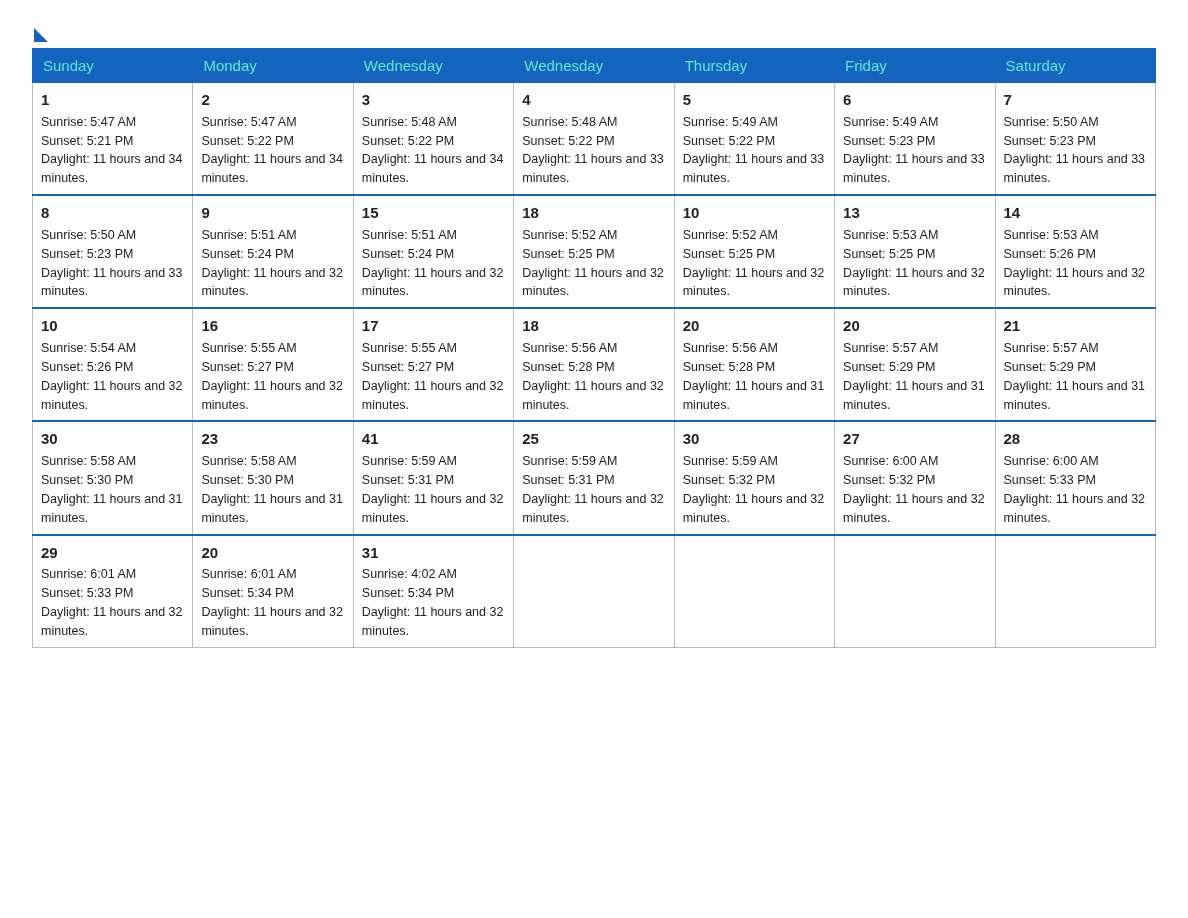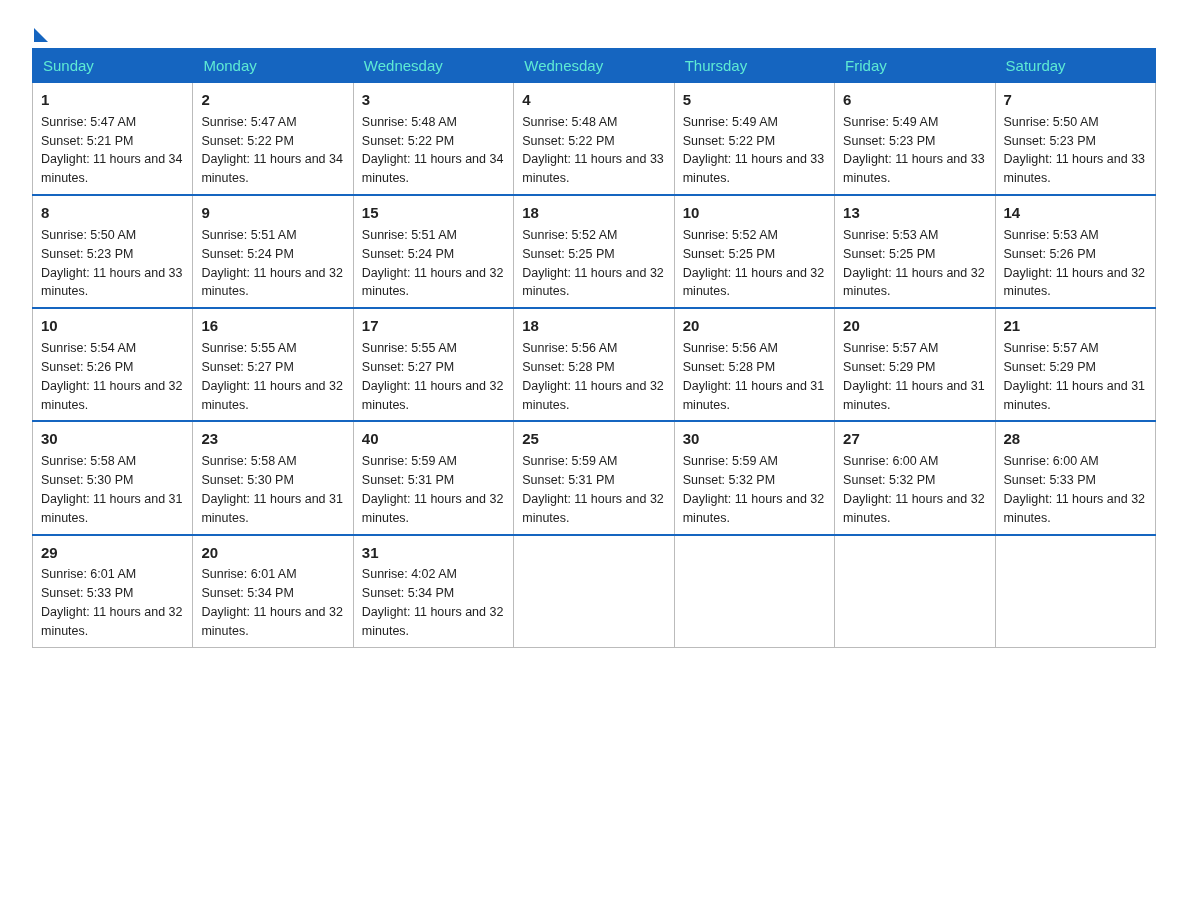--- a/index.html
+++ b/index.html
@@ -162,21 +162,21 @@
         <td><span class="day-number">16</span><span class="day-info">Sunrise: 5:55 AM</span><br><span class="day-info">Sunset: 5:27 PM</span><br><span class="day-info">Daylight: 11 hours and 32 minutes.</span></td>
         <td><span class="day-number">17</span><span class="day-info">Sunrise: 5:55 AM</span><br><span class="day-info">Sunset: 5:27 PM</span><br><span class="day-info">Daylight: 11 hours and 32 minutes.</span></td>
         <td><span class="day-number">18</span><span class="day-info">Sunrise: 5:56 AM</span><br><span class="day-info">Sunset: 5:28 PM</span><br><span class="day-info">Daylight: 11 hours and 32 minutes.</span></td>
         <td><span class="day-number">20</span><span class="day-info">Sunrise: 5:56 AM</span><br><span class="day-info">Sunset: 5:28 PM</span><br><span class="day-info">Daylight: 11 hours and 31 minutes.</span></td>
         <td><span class="day-number">20</span><span class="day-info">Sunrise: 5:57 AM</span><br><span class="day-info">Sunset: 5:29 PM</span><br><span class="day-info">Daylight: 11 hours and 31 minutes.</span></td>
         <td><span class="day-number">21</span><span class="day-info">Sunrise: 5:57 AM</span><br><span class="day-info">Sunset: 5:29 PM</span><br><span class="day-info">Daylight: 11 hours and 31 minutes.</span></td>
       </tr>
       <tr class="row-divider">
         <td><span class="day-number">30</span><span class="day-info">Sunrise: 5:58 AM</span><br><span class="day-info">Sunset: 5:30 PM</span><br><span class="day-info">Daylight: 11 hours and 31 minutes.</span></td>
         <td><span class="day-number">23</span><span class="day-info">Sunrise: 5:58 AM</span><br><span class="day-info">Sunset: 5:30 PM</span><br><span class="day-info">Daylight: 11 hours and 31 minutes.</span></td>
-        <td><span class="day-number">40</span><span class="day-info">Sunrise: 5:59 AM</span><br><span class="day-info">Sunset: 5:31 PM</span><br><span class="day-info">Daylight: 11 hours and 32 minutes.</span></td>
+        <td><span class="day-number">41</span><span class="day-info">Sunrise: 5:59 AM</span><br><span class="day-info">Sunset: 5:31 PM</span><br><span class="day-info">Daylight: 11 hours and 32 minutes.</span></td>
         <td><span class="day-number">25</span><span class="day-info">Sunrise: 5:59 AM</span><br><span class="day-info">Sunset: 5:31 PM</span><br><span class="day-info">Daylight: 11 hours and 32 minutes.</span></td>
         <td><span class="day-number">30</span><span class="day-info">Sunrise: 5:59 AM</span><br><span class="day-info">Sunset: 5:32 PM</span><br><span class="day-info">Daylight: 11 hours and 32 minutes.</span></td>
         <td><span class="day-number">27</span><span class="day-info">Sunrise: 6:00 AM</span><br><span class="day-info">Sunset: 5:32 PM</span><br><span class="day-info">Daylight: 11 hours and 32 minutes.</span></td>
         <td><span class="day-number">28</span><span class="day-info">Sunrise: 6:00 AM</span><br><span class="day-info">Sunset: 5:33 PM</span><br><span class="day-info">Daylight: 11 hours and 32 minutes.</span></td>
       </tr>
       <tr class="row-divider">
         <td><span class="day-number">29</span><span class="day-info">Sunrise: 6:01 AM</span><br><span class="day-info">Sunset: 5:33 PM</span><br><span class="day-info">Daylight: 11 hours and 32 minutes.</span></td>
         <td><span class="day-number">20</span><span class="day-info">Sunrise: 6:01 AM</span><br><span class="day-info">Sunset: 5:34 PM</span><br><span class="day-info">Daylight: 11 hours and 32 minutes.</span></td>
         <td><span class="day-number">31</span><span class="day-info">Sunrise: 4:02 AM</span><br><span class="day-info">Sunset: 5:34 PM</span><br><span class="day-info">Daylight: 11 hours and 32 minutes.</span></td>
         <td class="empty-cell"></td>

